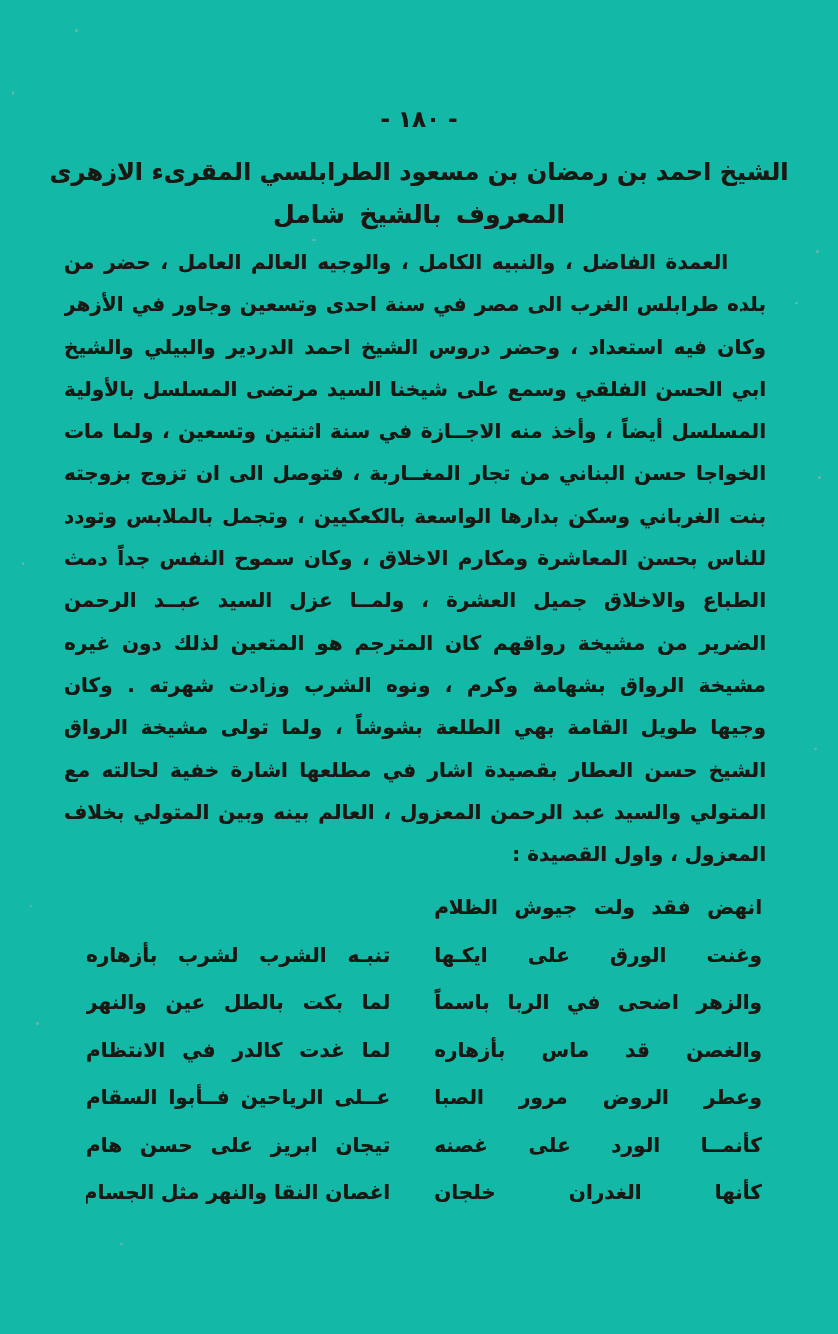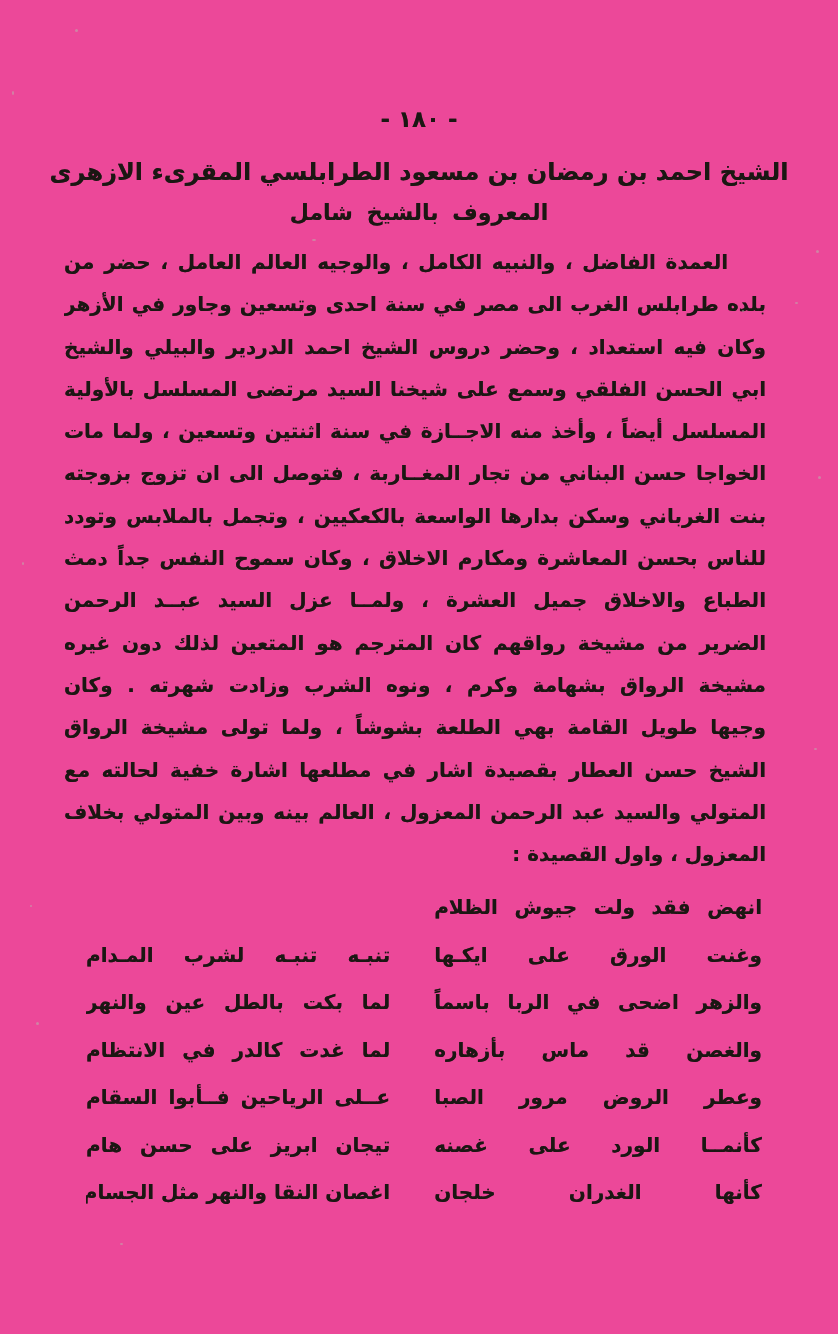--- a/index.html
+++ b/index.html
@@ -5,21 +5,21 @@
   html, body {
     margin: 0;
     padding: 0;
     background: #e8e6e1;
   }
   .page {
     position: relative;
     width: 838px;
     height: 1334px;
     margin: 0 auto;
-    background: #ec4899;
+    background: #14b8a6;
     color: #1b1713;
     direction: rtl;
     font-family: "DejaVu Sans", sans-serif;
     font-weight: 700;
     overflow: hidden;
     text-shadow: 0 0 0.5px rgba(27,23,19,.65);
   }
   .pagenum {
     position: absolute;
     top: 106px;
@@ -41,21 +41,21 @@
     font-weight: 700;
     white-space: nowrap;
   }
   .subtitle {
     position: absolute;
     top: 200px;
     left: 30px;
     right: 30px;
     margin: 0;
     text-align: center;
-    font-size: 22px;
+    font-size: 25px;
     font-weight: 700;
     word-spacing: 6px;
     white-space: nowrap;
   }
   .para {
     position: absolute;
     top: 241px;
     right: 72px;
     left: 64px;
     font-size: 20px;
@@ -124,21 +124,21 @@
     <div class="pline">المتولي والسيد عبد الرحمن المعزول ، العالم بينه وبين المتولي بخلاف</div>
     <div class="pline last">المعزول ، واول القصيدة :</div>
   </div>
 
   <div class="poem">
     <div class="vrow">
       <div class="hemi h1">انهض فقد ولت جيوش الظلام</div>
     </div>
     <div class="vrow">
       <div class="hemi h1">وغنت الورق على ايكـها</div>
-      <div class="hemi h2">تنبـه تنبـه لشرب المـدام</div>
+      <div class="hemi h2">تنبـه الشرب لشرب بأزهاره</div>
     </div>
     <div class="vrow">
       <div class="hemi h1">والزهر اضحى في الربا باسماً</div>
       <div class="hemi h2">لما بكت بالطل عين والنهر</div>
     </div>
     <div class="vrow">
       <div class="hemi h1">والغصن قد ماس بأزهاره</div>
       <div class="hemi h2">لما غدت كالدر في الانتظام</div>
     </div>
     <div class="vrow">

